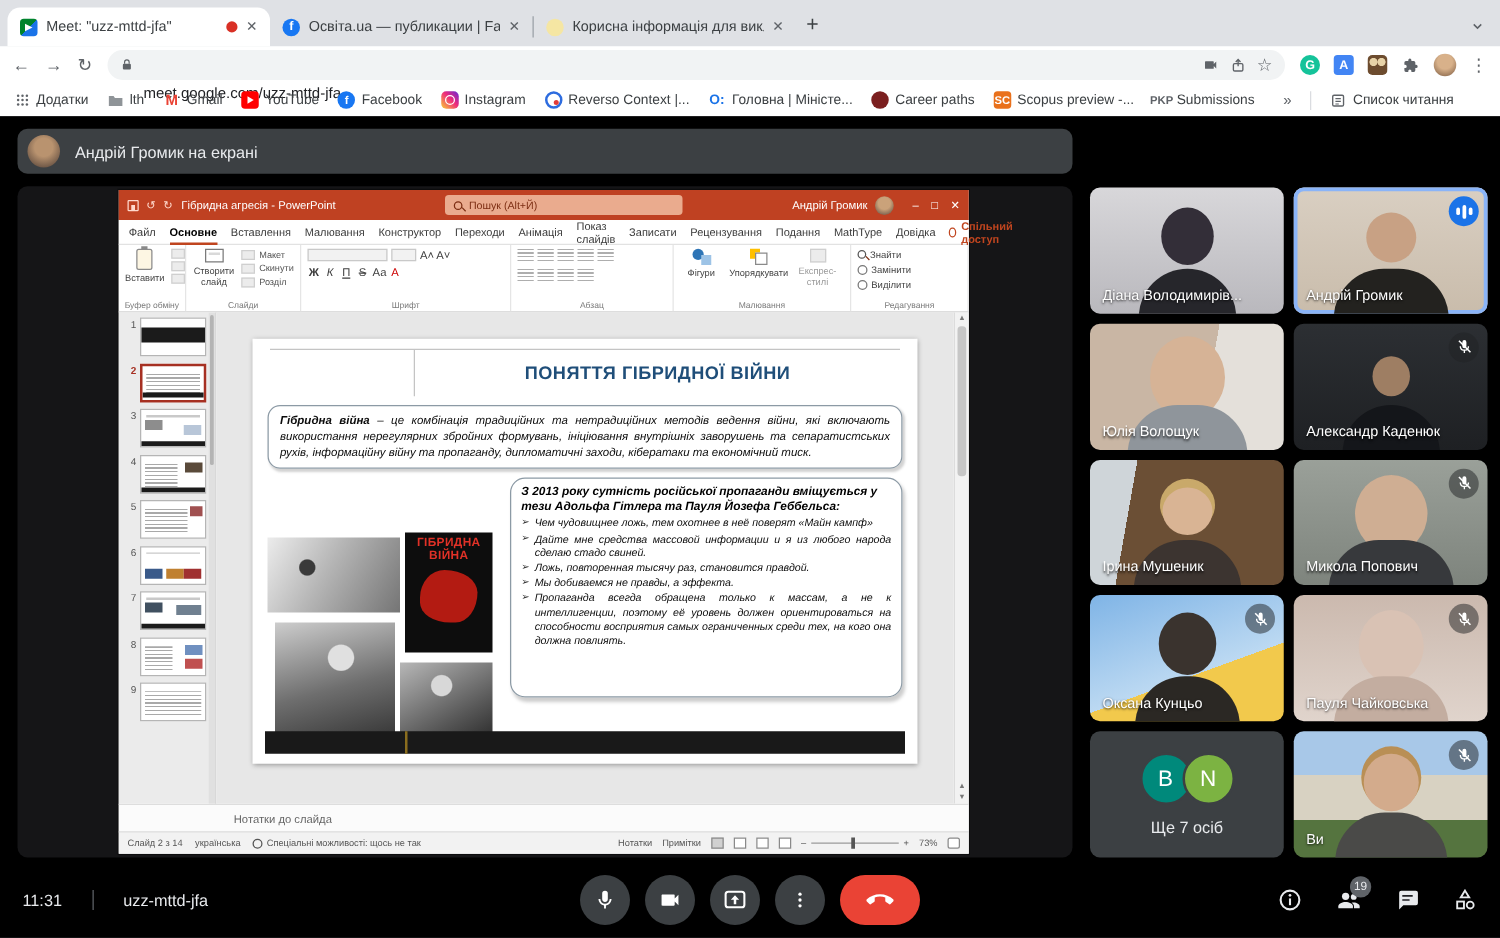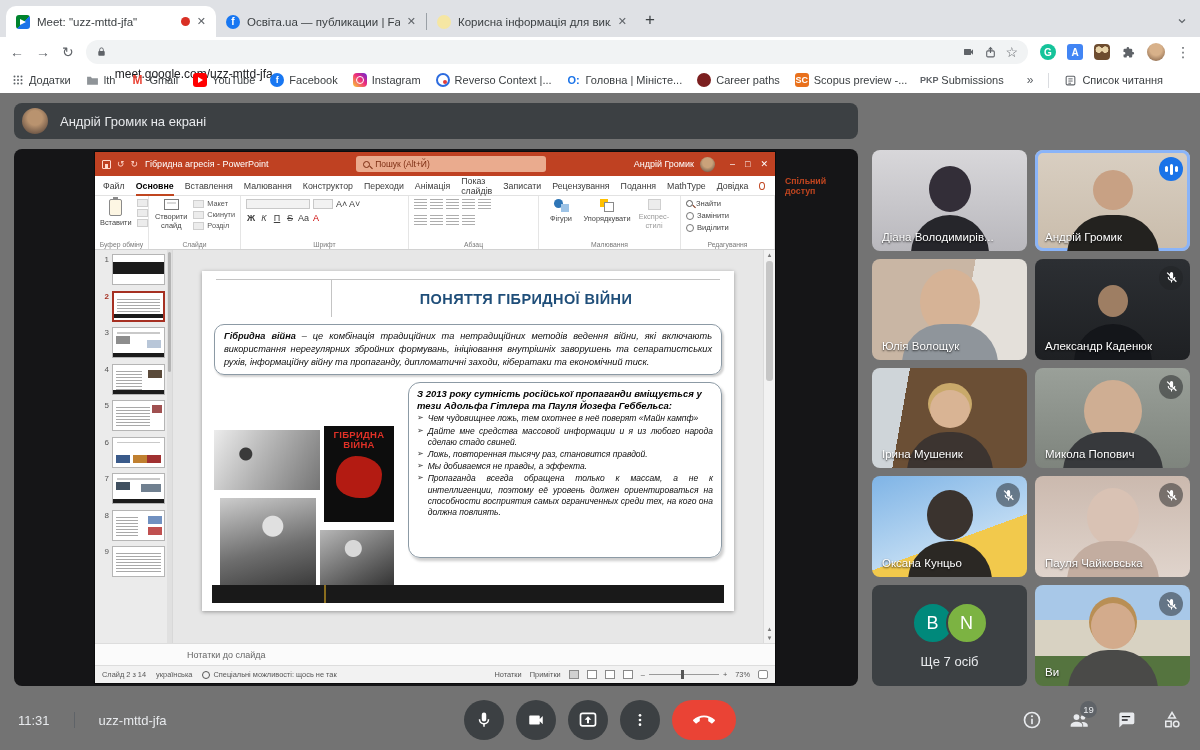--- a/index.html
+++ b/index.html
@@ -48,21 +48,21 @@
   .rev{background:#fff;border:2px solid #2d6cdf;border-radius:50%;position:relative;}
   .rev::after{content:"";position:absolute;right:1px;bottom:1px;width:4px;height:4px;border-radius:50%;background:#e23c39;}
   .osv{color:#1a73e8;background:none;font-size:11px;}
   .career{background:#7b1f1f;border-radius:50%;}
   .scop{background:#e9711c;}
   .pkp{color:#5f6368;background:none;font-weight:bold;font-size:9px;}
   .bm-more{color:#5f6368;font-size:12px;margin-left:8px;}
   .bmdiv{width:1px;height:15px;background:#dadce0;}
 
   
-  .meet{position:absolute;top:93px;left:0;right:0;bottom:0;background:#737373;}
+  .meet{position:absolute;top:93px;left:0;right:0;bottom:0;background:#000000;}
   .banner{position:absolute;left:14px;top:10px;width:844px;height:36px;background:#3c4043;border-radius:8px;display:flex;align-items:center;gap:12px;padding:0 8px;}
   .banner .bav{width:26px;height:26px;border-radius:50%;background:radial-gradient(circle at 50% 38%,#b9936f 35%,#4a3a33);}
   .banner .btx{color:#e8eaed;font-size:13px;}
 
   .stage{position:absolute;left:14px;top:56px;width:844px;height:537px;background:#151517;border-radius:8px;overflow:hidden;}
 
   
   .ppt{position:absolute;left:81px;top:3px;width:680px;height:531px;background:#fff;display:flex;flex-direction:column;font-size:9px;color:#333;box-shadow:0 0 0 1px rgba(0,0,0,.4);}
   .ppt-title{height:24px;background:#bf4122;color:#fff;display:flex;align-items:center;padding:0 7px;gap:7px;font-size:9px;flex:none;}
   .qat{display:flex;align-items:center;gap:6px;font-size:9px;color:#ffd9cd;}
@@ -71,21 +71,21 @@
   .ppt-search{width:190px;height:16px;background:#eaab8e;border-radius:3px;display:flex;align-items:center;padding:0 7px;gap:5px;color:#7c2d12;font-size:8.5px;margin:0 auto;}
   .lens{width:7px;height:7px;border:1.3px solid #7c2d12;border-radius:50%;position:relative;flex:none;}
   .lens::after{content:"";position:absolute;left:5px;top:5px;width:4px;height:1.3px;background:#7c2d12;transform:rotate(45deg);}
   .acct{display:flex;align-items:center;gap:6px;}
   .avatar14{width:15px;height:15px;border-radius:50%;background:radial-gradient(circle at 50% 38%,#caa27a 40%,#54433b);}
   .winctl{display:flex;align-items:center;gap:10px;margin-left:8px;font-size:9px;}
 
   .ppt-tabs{height:20px;display:flex;align-items:center;padding:0 8px;gap:11px;font-size:8.8px;color:#3b3b3b;background:#fff;border-bottom:1px solid #e2e2e2;flex:none;}
   .ptab{height:20px;display:flex;align-items:center;}
   .ptab.on{font-weight:bold;color:#000;box-shadow:inset 0 -2px 0 #c0451f;}
-  .pshare{margin-left:auto;color:#c0451f;display:flex;align-items:center;gap:20px;font-weight:bold;}
+  .pshare{margin-left:auto;color:#c0451f;display:flex;align-items:center;gap:4px;font-weight:bold;}
   .shic{width:8px;height:8px;border:1.2px solid #c0451f;border-radius:50%;position:relative;}
 
   .ribbon{height:54px;background:#fff;border-bottom:1px solid #d2d2d2;display:flex;flex:none;}
   .rg{position:relative;border-right:1px solid #e5e5e5;padding:3px 5px 11px;display:flex;gap:5px;align-items:flex-start;}
   .rg .gl{position:absolute;bottom:1px;left:0;right:0;text-align:center;font-size:6.8px;color:#7a7a7a;}
   .bigbtn{display:flex;flex-direction:column;align-items:center;gap:2px;font-size:7.4px;color:#444;width:34px;text-align:center;}
   .clip{width:13px;height:17px;border:1.3px solid #8a8a8a;border-radius:2px;position:relative;background:#fdf6e3;}
   .clip::after{content:"";position:absolute;left:3px;top:-3px;width:5px;height:3px;background:#8a8a8a;}
   .minicol{display:flex;flex-direction:column;gap:2px;}
   .sq{width:11px;height:8px;background:#ececec;border:1px solid #cfcfcf;}

